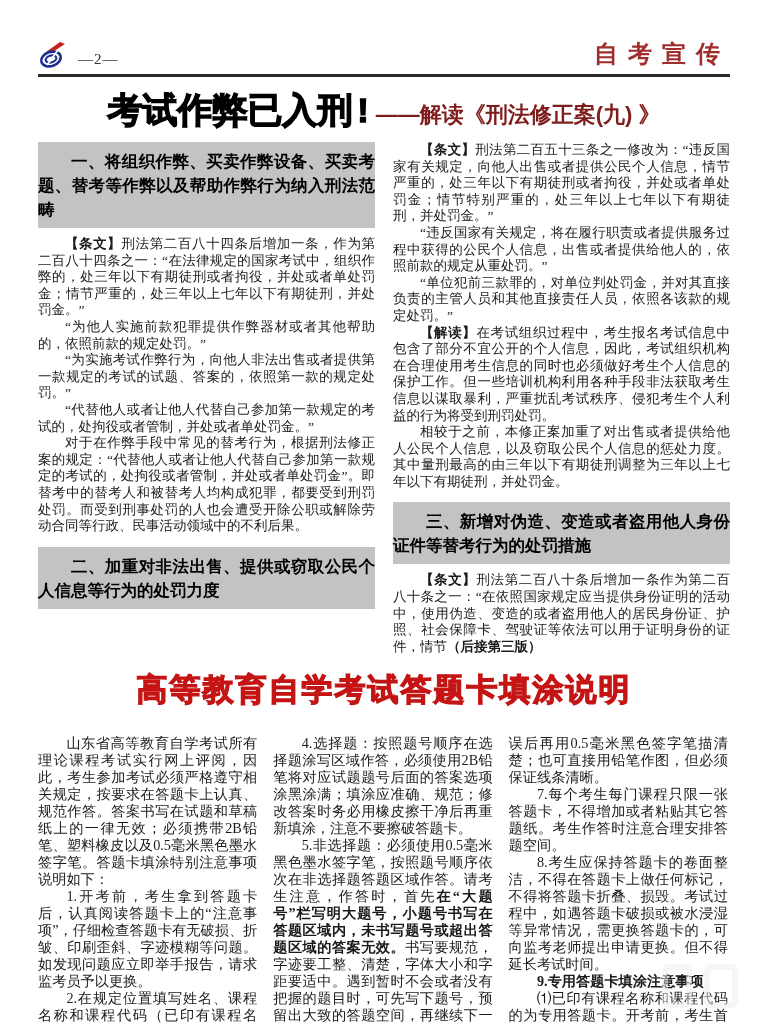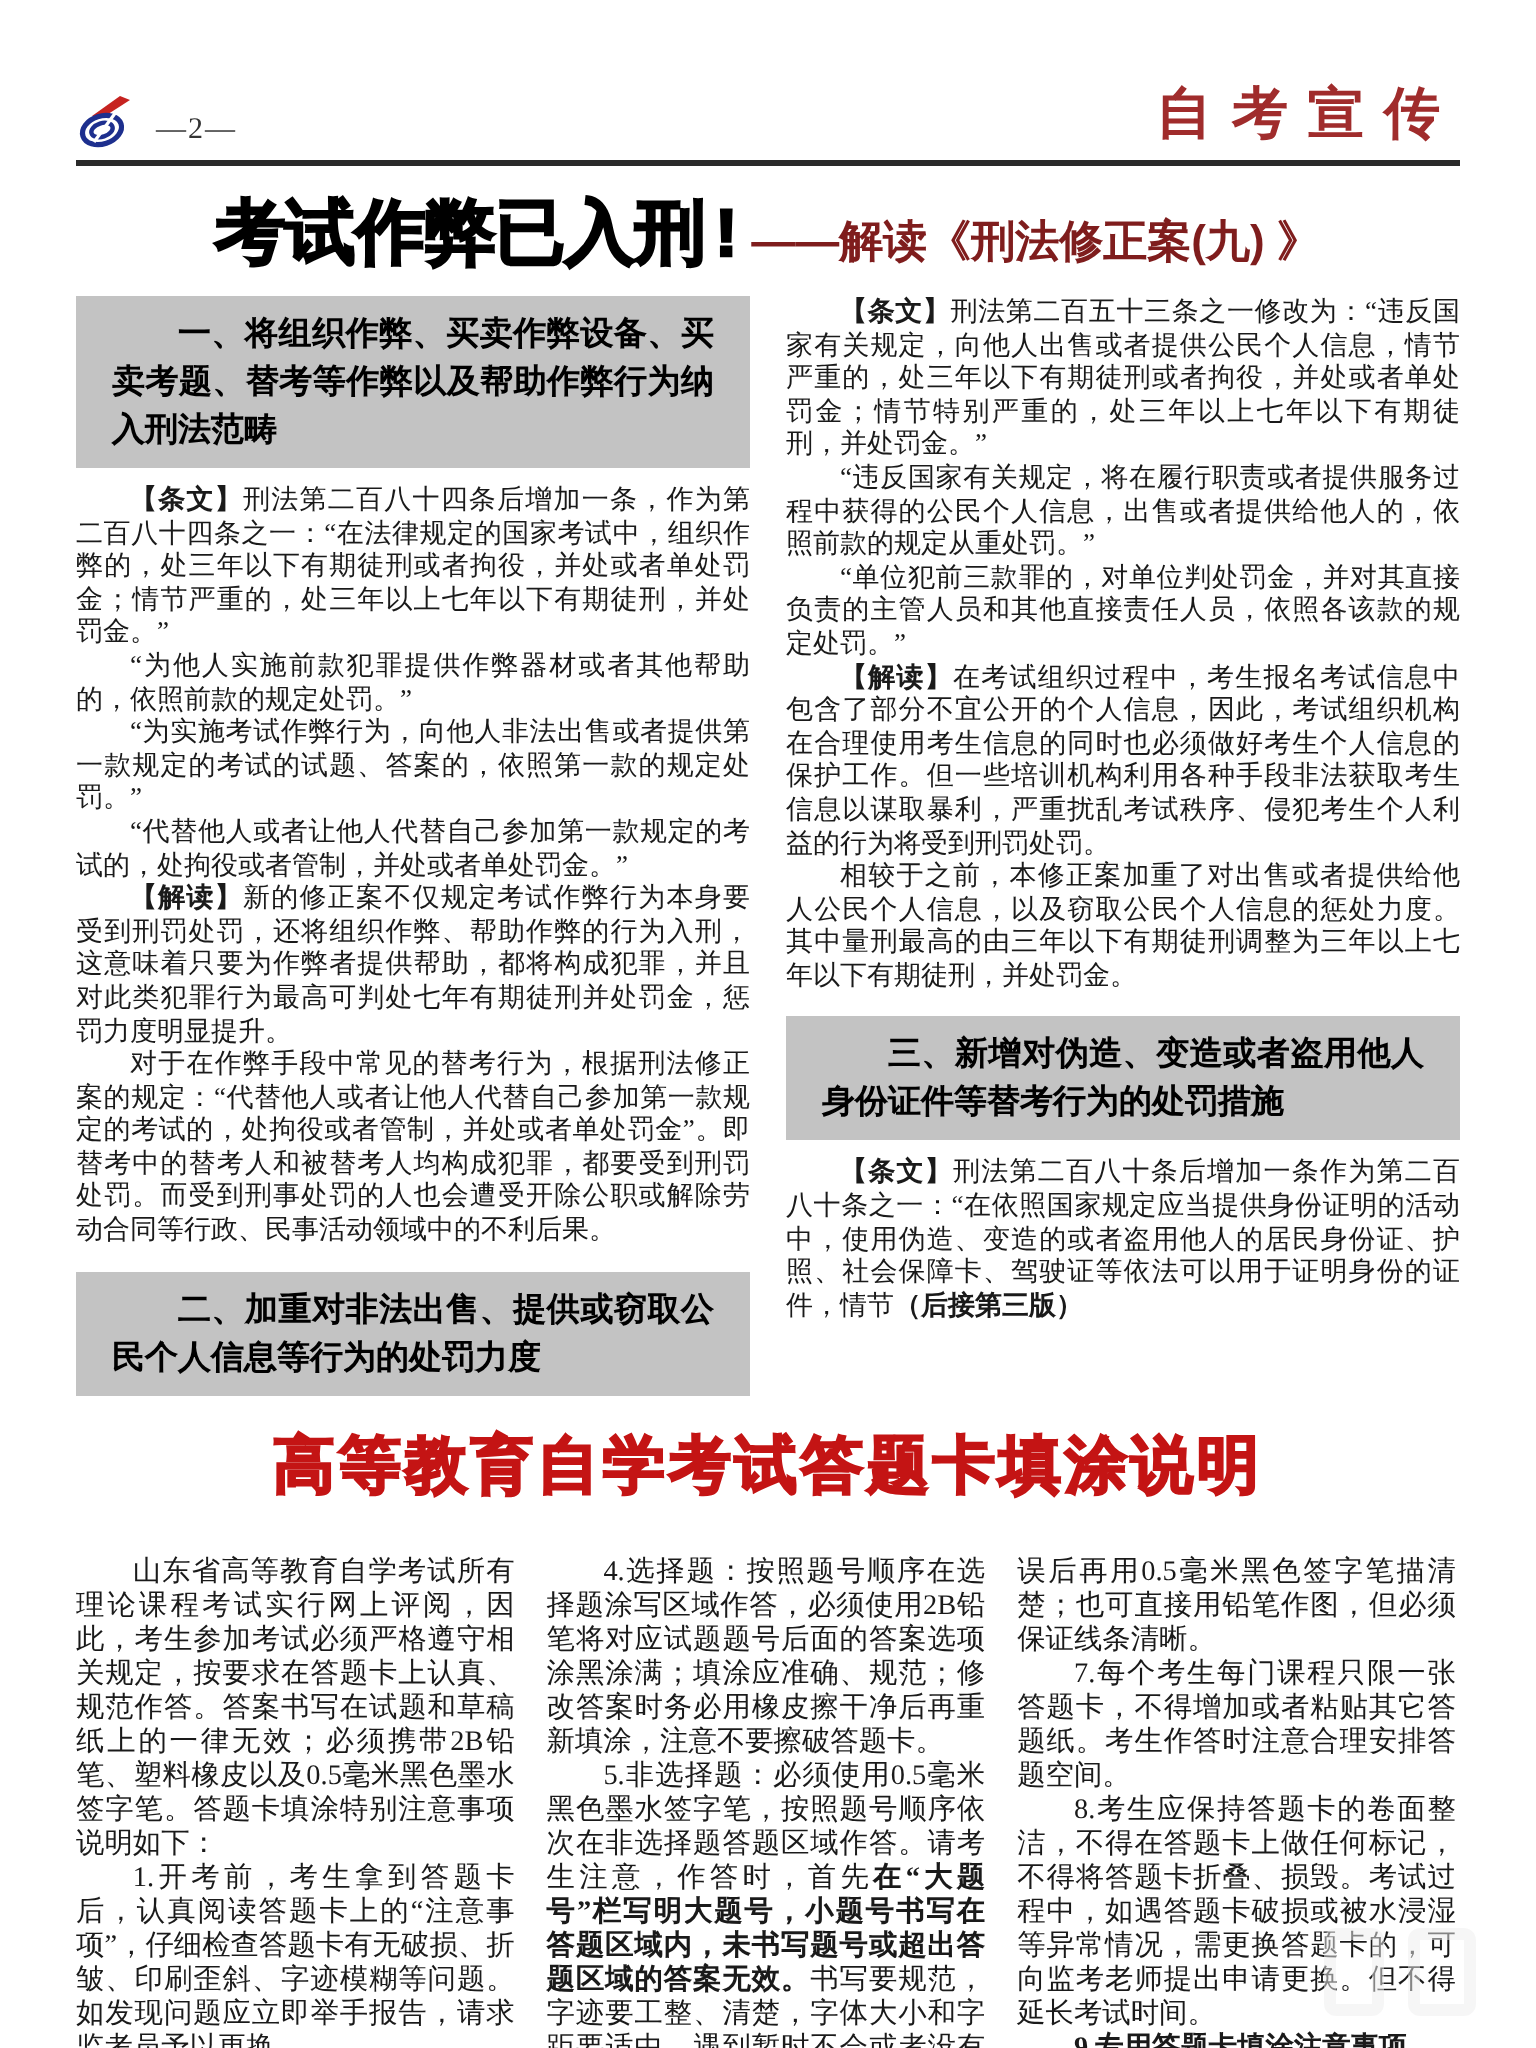--- a/index.html
+++ b/index.html
@@ -9,21 +9,21 @@
     background:#ffffff; overflow:hidden;
     font-family:"Liberation Serif","DejaVu Serif",serif; color:#1a1a1a;
   }
   .inner { padding:38px 38px 0 38px; }
 
   
   .hdr { display:flex; align-items:flex-end; border-bottom:3px solid #2a2a2a; padding-bottom:4px; }
   .logo { width:30px; height:30px; margin-right:10px; }
   .pageno { font-size:15px; color:#333; letter-spacing:1px; padding-bottom:2px; }
   .masthead {
-    margin-left:auto; font-size:28px; font-weight:bold; color:#a02c2c;
+    margin-left:auto; font-size:24px; font-weight:bold; color:#a02c2c;
     letter-spacing:10px; font-family:Liberation Serif, serif;
   }
 
   
   .t1 { text-align:center; margin:10px 0 8px 0; white-space:nowrap; }
   .t1-main {
     font-family:Liberation Mono, monospace;
     font-size:35px; font-weight:900; letter-spacing:0px; color:#000;
     -webkit-text-stroke:1.3px #000;
   }
@@ -31,21 +31,21 @@
     font-family:"Liberation Sans","DejaVu Sans",sans-serif;
     font-size:22px; font-weight:bold; color:#7f1d1d; margin-left:2px;
   }
 
   
   .cols2 { display:flex; gap:18px; }
   .col2 { width:337px; }
   .sect {
     background:#c3c3c3; font-family:"Liberation Sans","DejaVu Sans",sans-serif;
     font-weight:bold; font-size:16.5px; line-height:24px; color:#000;
-    padding:7px 18px; text-indent:2em; text-align:justify; margin-bottom:8px;
+    padding:7px 0; text-indent:2em; text-align:justify; margin-bottom:8px;
   }
   .sect.mt { margin-top:12px; margin-bottom:0; }
   .art1 .para { font-size:13.5px; line-height:16.6px; text-align:justify; text-indent:2em; }
   .art2 .para { font-size:14.2px; line-height:17px;  text-align:justify; text-indent:2em; }
   .para.noindent { text-indent:0; }
   .b { font-weight:bold; }
 
   
   .t2 {
     text-align:center; margin:14px 0 24px 0;
@@ -84,21 +84,20 @@
     </div>
 
     <div class="cols2 art1">
       <div class="col2">
         <div class="sect">一、将组织作弊、买卖作弊设备、买卖考题、替考等作弊以及帮助作弊行为纳入刑法范畴</div>
         <div>
             <p class="para"><span class="b">【条文】</span><span>刑法第二百八十四条后增加一条，作为第二百八十四条之一：“在法律规定的国家考试中，组织作弊的，处三年以下有期徒刑或者拘役，并处或者单处罚金；情节严重的，处三年以上七年以下有期徒刑，并处罚金。”</span></p>
             <p class="para"><span>“为他人实施前款犯罪提供作弊器材或者其他帮助的，依照前款的规定处罚。”</span></p>
             <p class="para"><span>“为实施考试作弊行为，向他人非法出售或者提供第一款规定的考试的试题、答案的，依照第一款的规定处罚。”</span></p>
             <p class="para"><span>“代替他人或者让他人代替自己参加第一款规定的考试的，处拘役或者管制，并处或者单处罚金。”</span></p>
-            <p class="para"><span class="b">【解读】</span><span>新的修正案不仅规定考试作弊行为本身要受到刑罚处罚，还将组织作弊、帮助作弊的行为入刑，这意味着只要为作弊者提供帮助，都将构成犯罪，并且对此类犯罪行为最高可判处七年有期徒刑并处罚金，惩罚力度明显提升。</span></p>
             <p class="para"><span>对于在作弊手段中常见的替考行为，根据刑法修正案的规定：“代替他人或者让他人代替自己参加第一款规定的考试的，处拘役或者管制，并处或者单处罚金”。即替考中的替考人和被替考人均构成犯罪，都要受到刑罚处罚。而受到刑事处罚的人也会遭受开除公职或解除劳动合同等行政、民事活动领域中的不利后果。</span></p>
           </div>
         <div class="sect mt">二、加重对非法出售、提供或窃取公民个人信息等行为的处罚力度</div>
       </div>
       <div class="col2">
         <div>
             <p class="para"><span class="b">【条文】</span><span>刑法第二百五十三条之一修改为：“违反国家有关规定，向他人出售或者提供公民个人信息，情节严重的，处三年以下有期徒刑或者拘役，并处或者单处罚金；情节特别严重的，处三年以上七年以下有期徒刑，并处罚金。”</span></p>
             <p class="para"><span>“违反国家有关规定，将在履行职责或者提供服务过程中获得的公民个人信息，出售或者提供给他人的，依照前款的规定从重处罚。”</span></p>
             <p class="para"><span>“单位犯前三款罪的，对单位判处罚金，并对其直接负责的主管人员和其他直接责任人员，依照各该款的规定处罚。”</span></p>
             <p class="para"><span class="b">【解读】</span><span>在考试组织过程中，考生报名考试信息中包含了部分不宜公开的个人信息，因此，考试组织机构在合理使用考生信息的同时也必须做好考生个人信息的保护工作。但一些培训机构利用各种手段非法获取考生信息以谋取暴利，严重扰乱考试秩序、侵犯考生个人利益的行为将受到刑罚处罚。</span></p>

